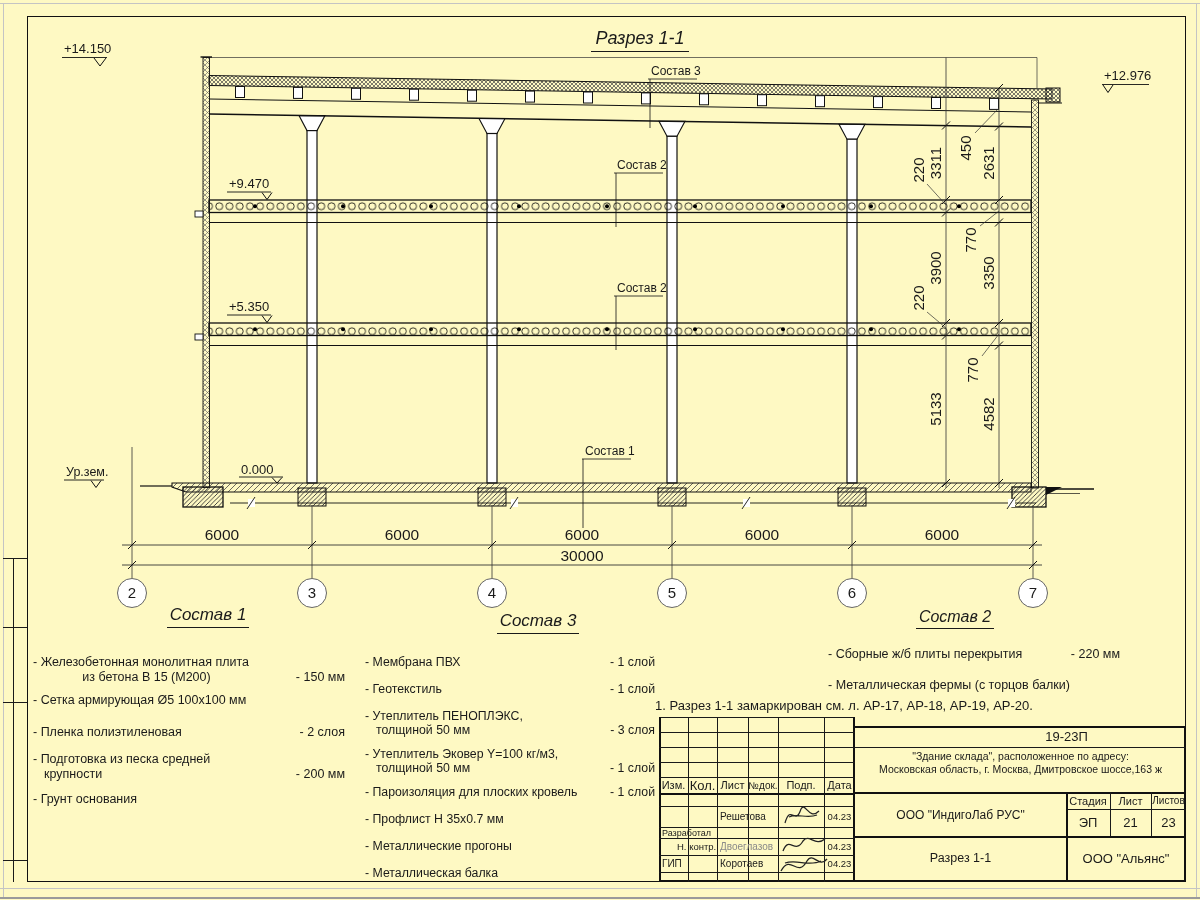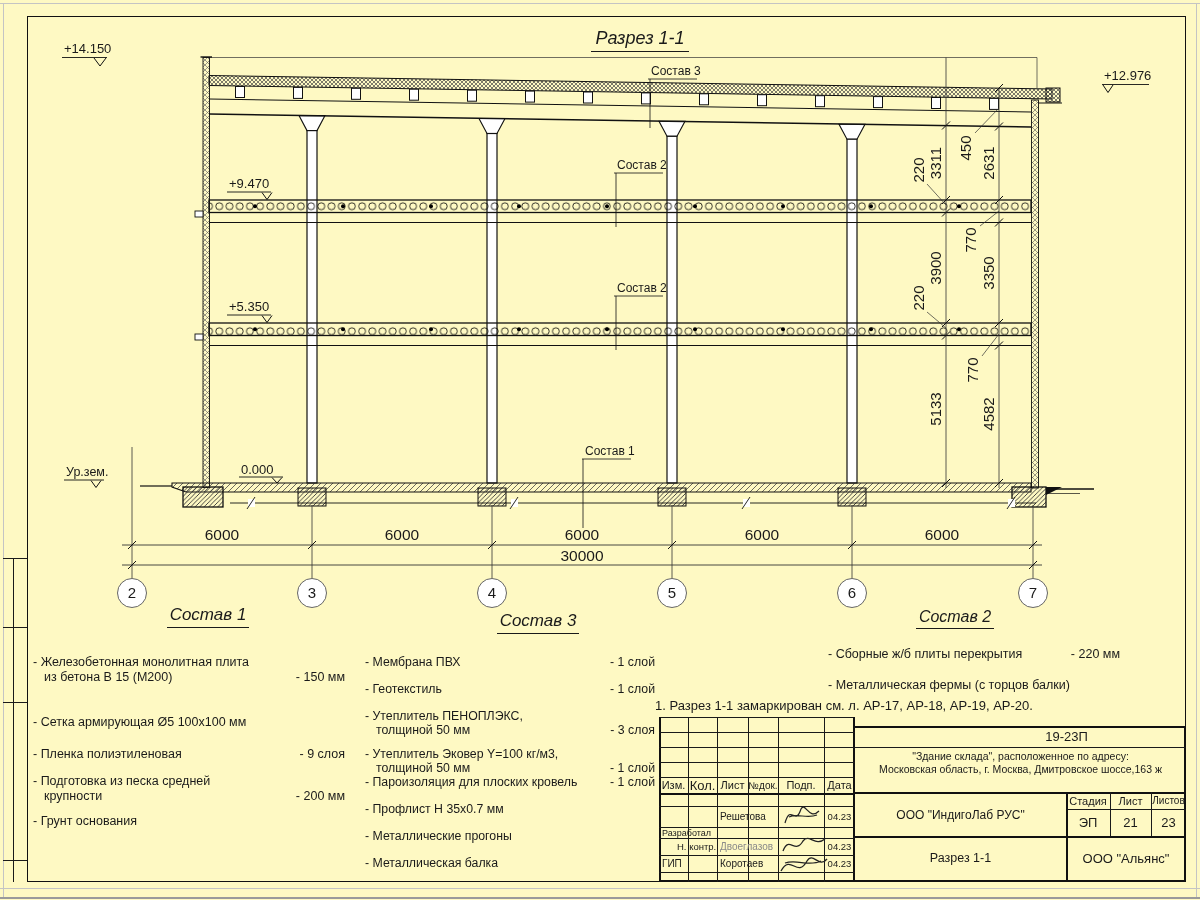--- a/index.html
+++ b/index.html
@@ -298,32 +298,32 @@
         <text x="852" y="598" text-anchor="middle">6</text>
         <text x="1033" y="598" text-anchor="middle">7</text>
       </g>
     </g>
   </svg>
 
   <div class="legend-h" style="left:148px;top:605px;width:120px;">
     <span>Состав 1</span>
   </div>
   <div class="legend" style="left:33px;top:655px;width:312px;">
-    <div class="item" style="margin-bottom:30px;">
+    <div class="item" style="margin-bottom:8px;text-align:center;">
       <span class="nm">- Железобетонная  монолитная плита
 из бетона В 15 (М200)</span>
       <span class="val">- 150 мм</span>
     </div>
     <div class="item" style="margin-bottom:17px;">
       <span class="nm">- Сетка армирующая Ø5 100х100 мм</span>
       <span class="val"></span>
     </div>
     <div class="item" style="margin-bottom:12px;">
       <span class="nm">- Пленка полиэтиленовая</span>
-      <span class="val">-  9 слоя</span>
+      <span class="val">-  2 слоя</span>
     </div>
     <div class="item" style="margin-bottom:10px;">
       <span class="nm">- Подготовка из песка средней
 крупности</span>
       <span class="val">- 200 мм</span>
     </div>
     <div class="item">
       <span class="nm">- Грунт основания</span>
       <span class="val"></span>
     </div>
@@ -339,21 +339,21 @@
     </div>
     <div class="item" style="margin-bottom:13px;">
       <span class="nm">- Геотекстиль</span>
       <span class="val">- 1 слой</span>
     </div>
     <div class="item" style="margin-bottom:10px;">
       <span class="nm">- Утеплитель ПЕНОПЛЭКС,
 толщиной 50 мм</span>
       <span class="val">- 3 слоя</span>
     </div>
-    <div class="item" style="margin-bottom:0;">
+    <div class="item" style="margin-bottom:10px;">
       <span class="nm">- Утеплитель Эковер Y=100 кг/м3,
 толщиной 50 мм</span>
       <span class="val">- 1 слой</span>
     </div>
     <div class="item" style="margin-bottom:13px;">
       <span class="nm">- Пароизоляция для плоских кровель</span>
       <span class="val">- 1 слой</span>
     </div>
     <div class="item" style="margin-bottom:13px;">
       <span class="nm">- Профлист Н 35х0.7 мм</span>

